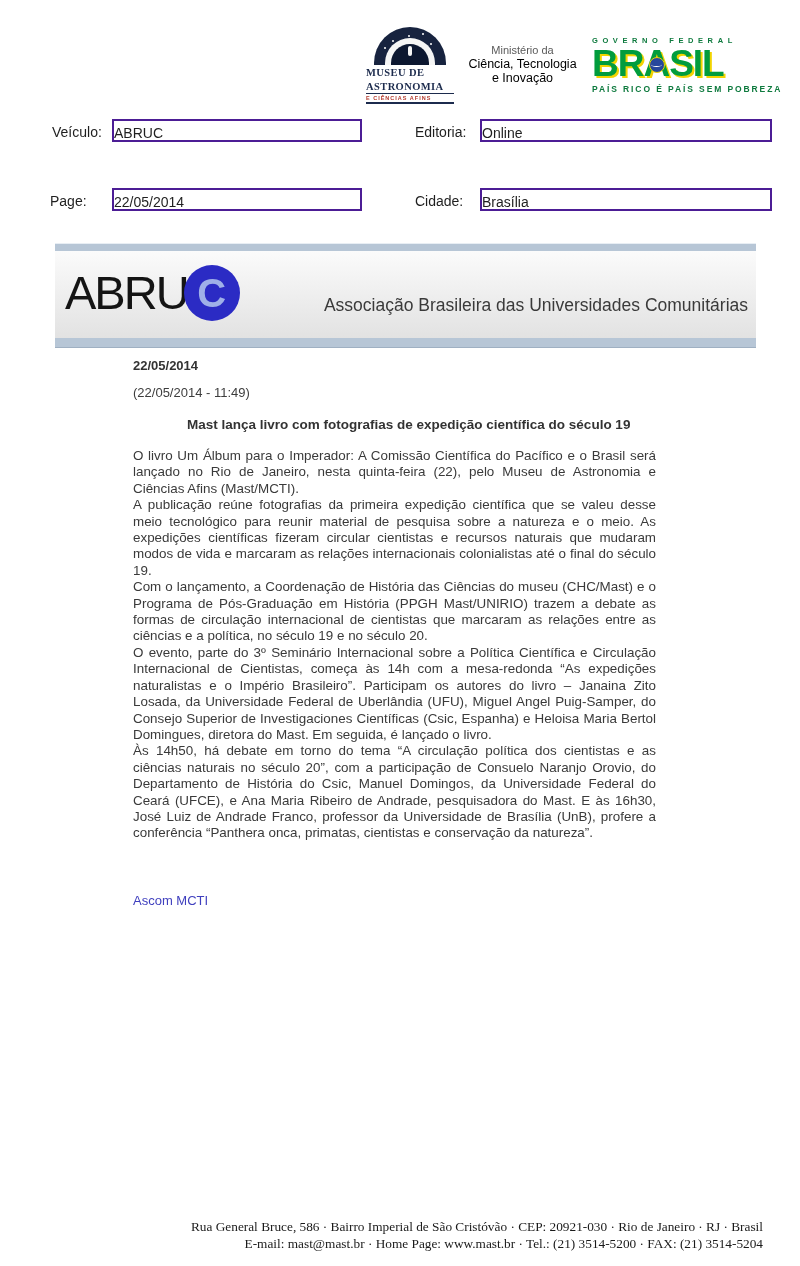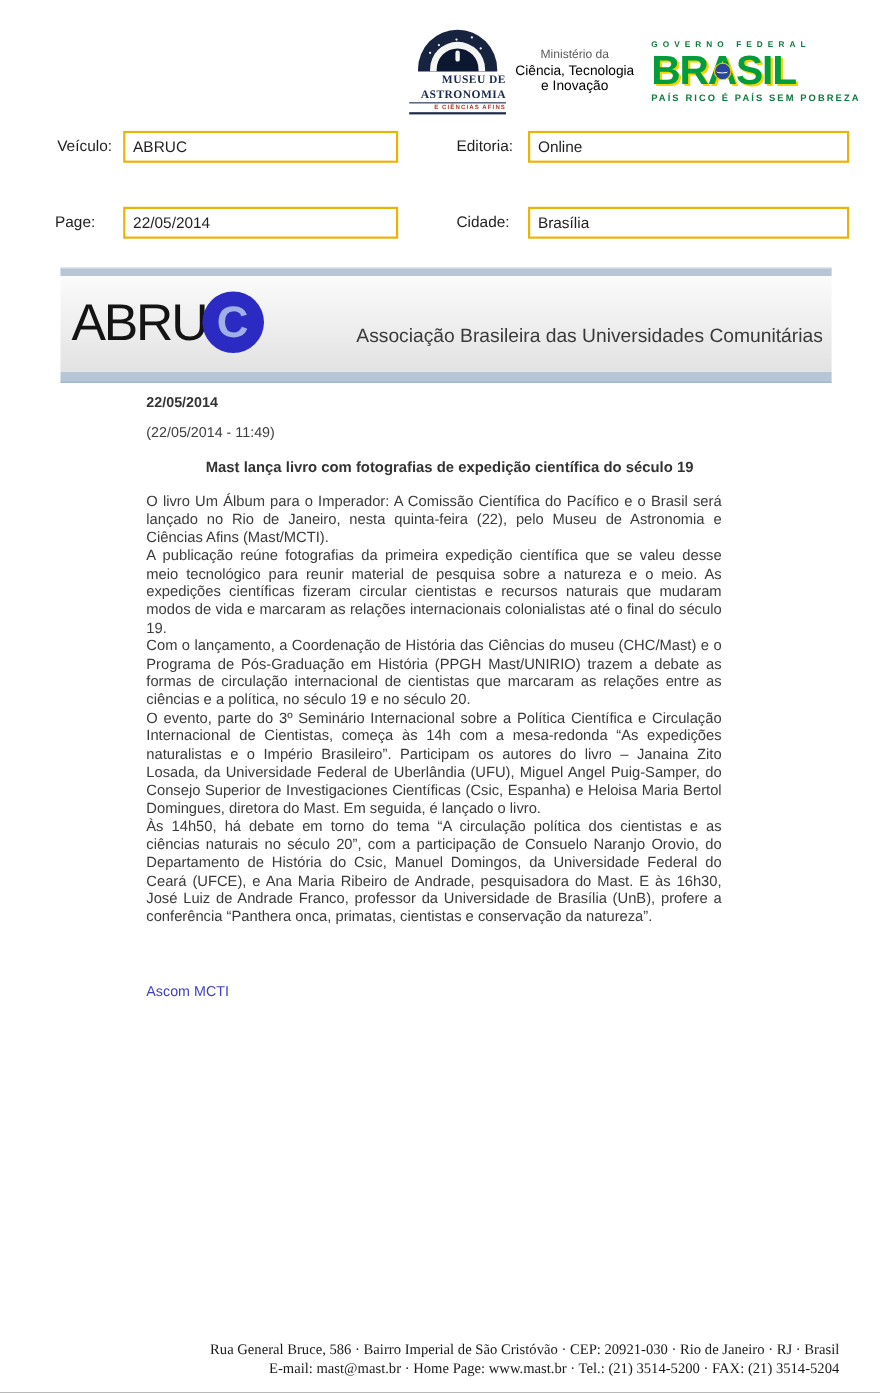--- a/index.html
+++ b/index.html
@@ -5,21 +5,21 @@
   * { margin:0; padding:0; box-sizing:border-box; }
   html,body { background:#888; }
   .page {
     position:relative; width:800px; height:1266px; margin:0 auto;
     background:#ffffff; overflow:hidden;
     font-family:"Liberation Sans", sans-serif; color:#2e2e2e;
   }
 
   
   .logos { position:absolute; left:355px; top:24px; width:402px; height:84px; }
-  .museum { position:absolute; left:17px; top:3px; width:88px; text-align:right; }
+  .museum { position:absolute; left:11px; top:3px; width:88px; text-align:left; }
   .museum-arch { position:relative; width:72px; height:38px; margin:0 auto;
     background:#17233f; border-radius:36px 36px 0 0; overflow:hidden; }
   .museum-arch .stars { position:absolute; left:34px; top:8px; width:2px; height:2px;
     background:#fff; border-radius:50%;
     box-shadow:-16px 5px 0 #fff, 14px -2px 0 #fff, 22px 8px 0 #fff, -24px 12px 0 #fff, 6px 16px 0 #fff; }
   .arch-inner { position:absolute; left:11px; bottom:0; width:50px; height:27px;
     background:#f5f5f5; border-radius:25px 25px 0 0; }
   .dome { position:absolute; left:6px; bottom:0; width:38px; height:21px;
     background:#0c1730; border-radius:19px 19px 0 0; }
   .dome-slit { position:absolute; left:17px; top:2px; width:4px; height:10px;
@@ -39,22 +39,22 @@
     color:#019c3d; line-height:38px; text-shadow:2px 2px 0 #f2d400; }
   .flag-globe { position:absolute; left:57px; top:12px; width:16px; height:16px;
     background:#27479c; border-radius:50%; border:1.5px solid #f2d400; }
   .flag-globe i { position:absolute; left:1px; top:4px; width:11px; height:5px;
     border-bottom:1.8px solid #ffffff; border-radius:50%; display:block; }
   .brasil-tag { margin-top:1px; font-size:8.5px; font-weight:bold; letter-spacing:1.9px;
     color:#0e7a3e; white-space:nowrap; }
 
   
   .f-label { position:absolute; font-size:14px; color:#1f1f1f; }
-  .f-box { position:absolute; height:29px; border:2px solid #eab308; background:#fff;
-    font-size:14px; color:#1f1f1f; line-height:25px; padding-left:7px; }
+  .f-box { position:absolute; height:23px; border:2px solid #4c1d95; background:#fff;
+    font-size:14px; color:#1f1f1f; line-height:25px; }
   .lbl-veiculo { left:52px; top:124px; }
   .box-veiculo { left:112px; top:119px; width:250px; }
   .lbl-editoria { left:415px; top:124px; }
   .box-editoria { left:480px; top:119px; width:292px; }
   .lbl-data { left:50px; top:193px; }
   .box-data { left:112px; top:188px; width:250px; }
   .lbl-cidade { left:415px; top:193px; }
   .box-cidade { left:480px; top:188px; width:292px; }
 
   

